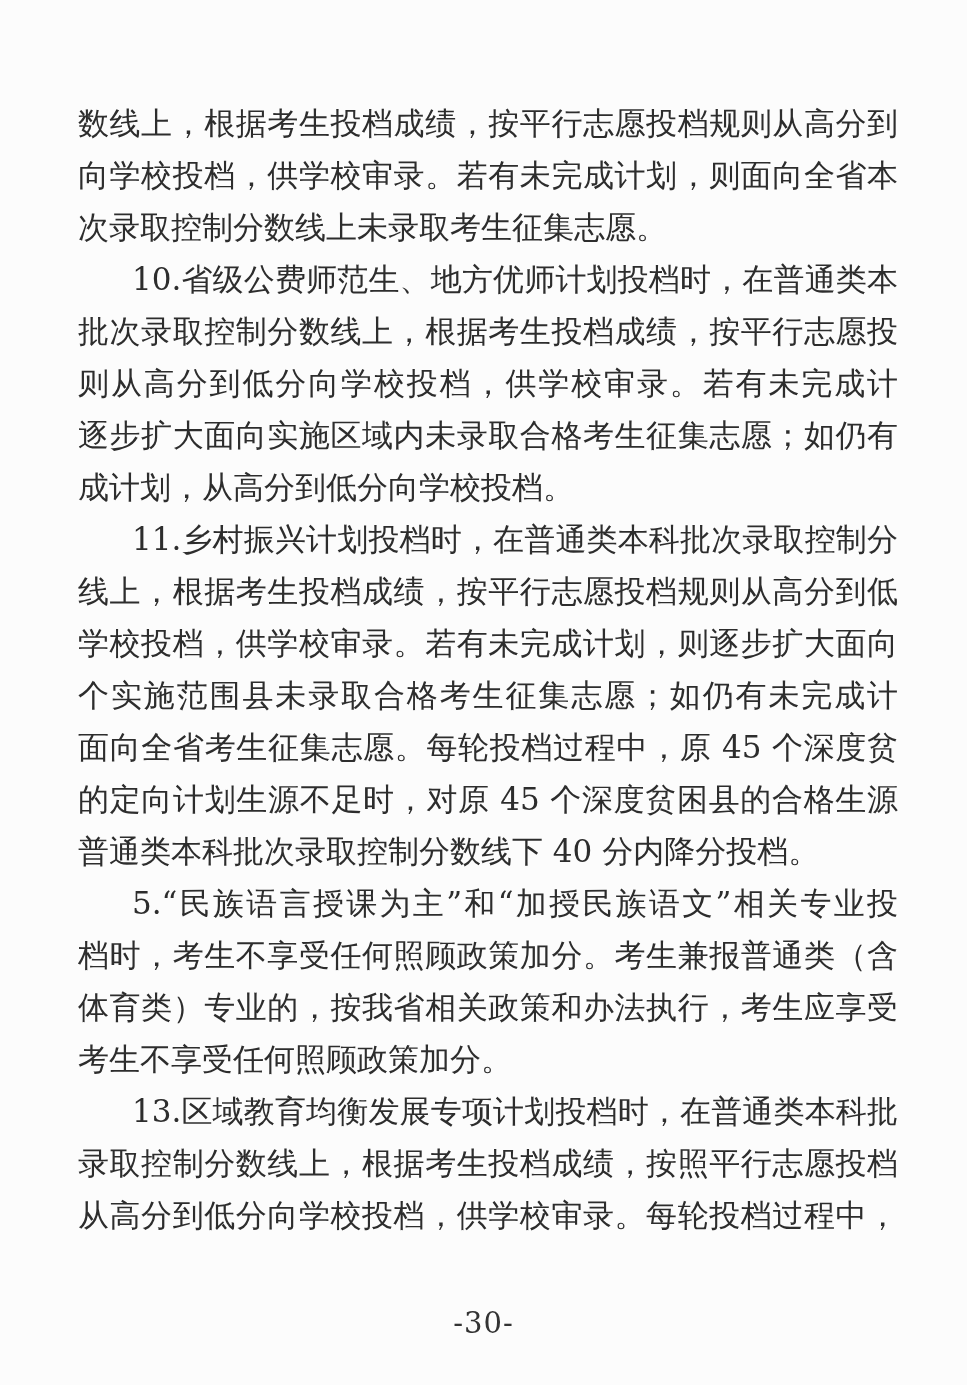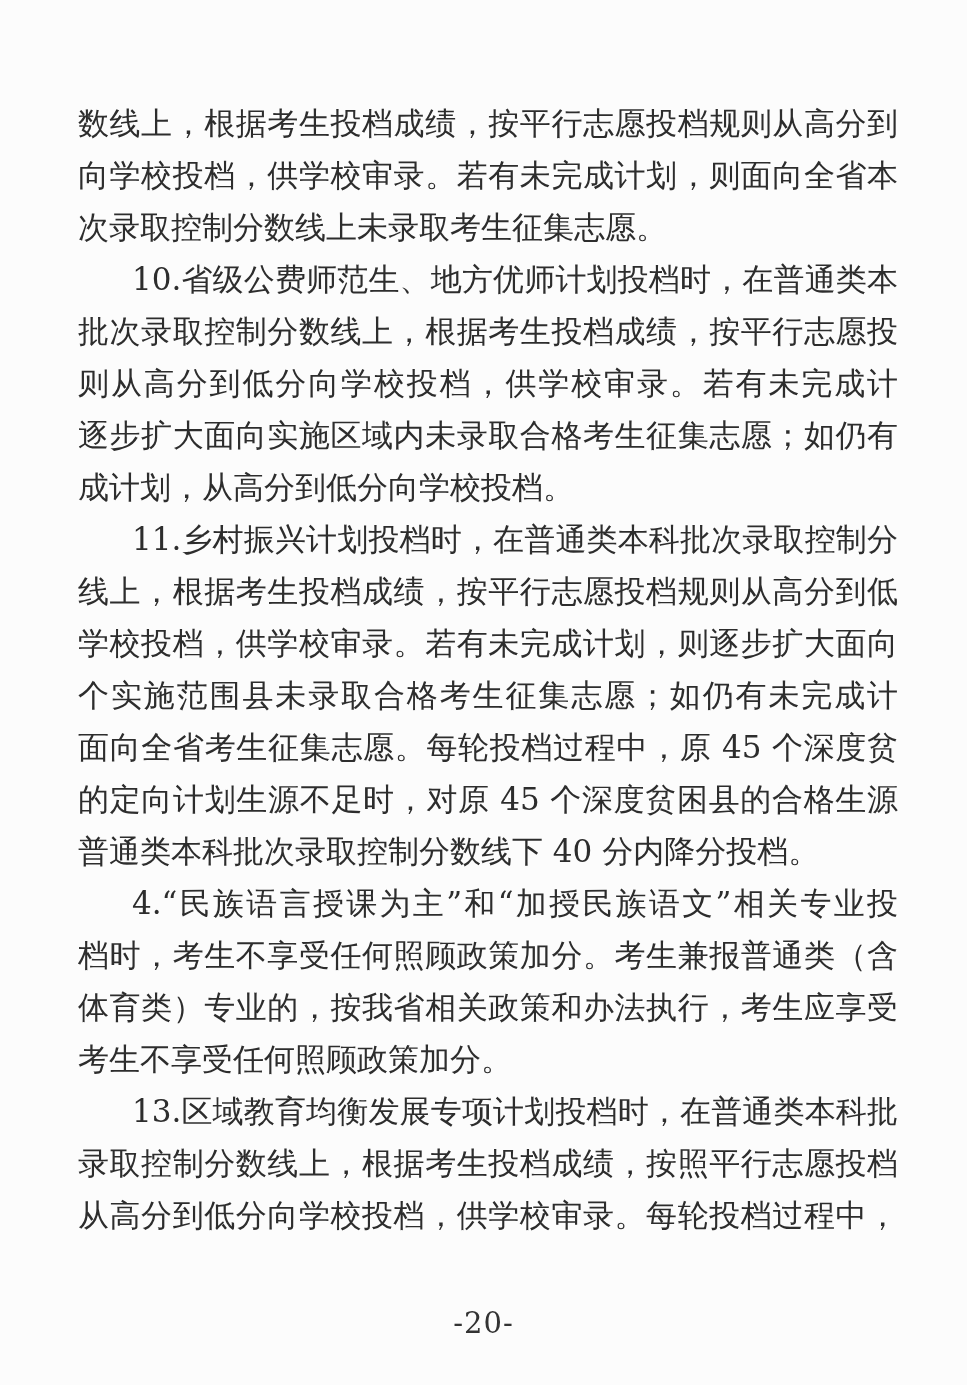--- a/index.html
+++ b/index.html
@@ -63,22 +63,22 @@
       <div class="line">则从高分到低分向学校投档，供学校审录。若有未完成计划，则</div>
       <div class="line">逐步扩大面向实施区域内未录取合格考生征集志愿；如仍有未完</div>
       <div class="line para-end">成计划，从高分到低分向学校投档。</div>
       <div class="line indent">11.乡村振兴计划投档时，在普通类本科批次录取控制分数</div>
       <div class="line">线上，根据考生投档成绩，按平行志愿投档规则从高分到低分向</div>
       <div class="line">学校投档，供学校审录。若有未完成计划，则逐步扩大面向 88</div>
       <div class="line">个实施范围县未录取合格考生征集志愿；如仍有未完成计划，则</div>
       <div class="line">面向全省考生征集志愿。每轮投档过程中，原 45 个深度贫困县</div>
       <div class="line">的定向计划生源不足时，对原 45 个深度贫困县的合格生源可在</div>
       <div class="line para-end">普通类本科批次录取控制分数线下 40 分内降分投档。</div>
-      <div class="line indent">4.“民族语言授课为主”和“加授民族语文”相关专业投</div>
+      <div class="line indent">5.“民族语言授课为主”和“加授民族语文”相关专业投</div>
       <div class="line">档时，考生不享受任何照顾政策加分。考生兼报普通类（含艺术</div>
       <div class="line">体育类）专业的，按我省相关政策和办法执行，考生应享受的录</div>
       <div class="line para-end">考生不享受任何照顾政策加分。</div>
       <div class="line indent">13.区域教育均衡发展专项计划投档时，在普通类本科批次</div>
       <div class="line">录取控制分数线上，根据考生投档成绩，按照平行志愿投档规则</div>
       <div class="line">从高分到低分向学校投档，供学校审录。每轮投档过程中，生源</div>
     </div>
-  <div class="page-number">-20-</div>
+  <div class="page-number">-30-</div>
 </div>
 
 </body></html>

